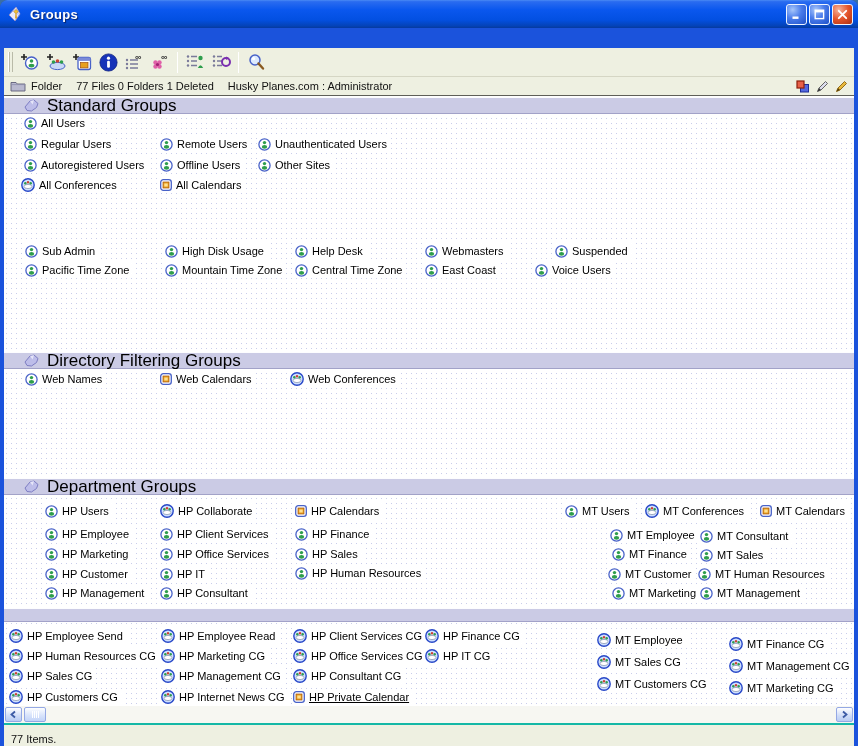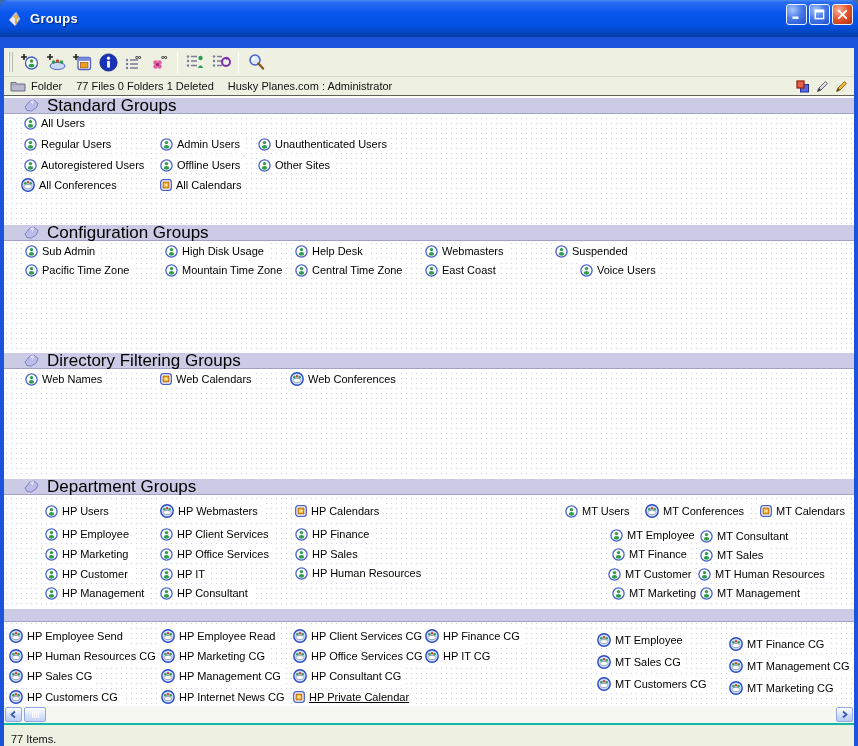--- a/index.html
+++ b/index.html
@@ -2,21 +2,21 @@
 <html><head>
 <meta charset="utf-8">
 <style>
   * { margin:0; padding:0; box-sizing:border-box; }
   html,body { width:858px; height:746px; overflow:hidden; background:#3a6ea5;
               font-family:"Liberation Sans", sans-serif; }
   .window { position:relative; width:858px; height:746px; background:#1b53dc;
             border-radius:8px 8px 0 0; overflow:hidden; }
 
   
-  .titlebar { position:absolute; top:0; left:0; right:0; height:37px;
+  .titlebar { position:absolute; top:0; left:0; right:0; height:28px;
     border-radius:7px 7px 0 0;
     background:linear-gradient(180deg,#4a8af4 0%,#2a6cf0 6%,#0a57ee 35%,#0350e2 70%,#0443b8 92%,#063a9e 100%);
     display:flex; align-items:center; }
   .title-icon { margin:0 5px 0 7px; width:18px; height:16px; }
   .title-text { color:#fff; font-size:13px; font-weight:bold;
     text-shadow:1px 1px 1px rgba(10,30,90,.9); letter-spacing:.3px; }
   .win-buttons { position:absolute; right:5px; top:4px; display:flex; gap:2px; }
   .win-btn { width:21px; height:21px; border-radius:3px; border:1px solid #eef4ff;
     display:flex; align-items:center; justify-content:center; cursor:pointer; }
   .win-btn.blue { background:radial-gradient(circle at 30% 25%,#a6c6fa 0%,#4a7ceb 45%,#1d50c8 100%); }
@@ -279,21 +279,21 @@
         <span>Regular Users</span>
       </div>
       <div class="item" style="left: 155px; top: 40px;">
         <span class="ic">
           <svg width="13" height="13" viewBox="0 0 13 13">
             <circle cx="6.5" cy="6.5" r="5.6" fill="#fff" stroke="#4862c8" stroke-width="1.3"></circle>
             <circle cx="6.5" cy="4.6" r="1.7" fill="#2f9e4c"></circle>
             <ellipse cx="6.5" cy="8.9" rx="2.7" ry="1.8" fill="#2f9e4c"></ellipse>
           </svg>
         </span>
-        <span>Admin Users</span>
+        <span>Remote Users</span>
       </div>
       <div class="item" style="left: 253px; top: 40px;">
         <span class="ic">
           <svg width="13" height="13" viewBox="0 0 13 13">
             <circle cx="6.5" cy="6.5" r="5.6" fill="#fff" stroke="#4862c8" stroke-width="1.3"></circle>
             <circle cx="6.5" cy="4.6" r="1.7" fill="#2f9e4c"></circle>
             <ellipse cx="6.5" cy="8.9" rx="2.7" ry="1.8" fill="#2f9e4c"></ellipse>
           </svg>
         </span>
         <span>Unauthenticated Users</span>
@@ -343,29 +343,20 @@
       <div class="item" style="left: 155px; top: 81px;">
         <span class="ic">
           <svg width="12" height="12" viewBox="0 0 12 12">
             <rect x="0.7" y="0.7" width="10.6" height="10.6" rx="2.6" fill="#fff" stroke="#4862c8" stroke-width="1.3"></rect>
             <rect x="3" y="3" width="6" height="6" fill="#e8a020" stroke="#a05010" stroke-width="0.7"></rect>
             <rect x="4.3" y="4.5" width="3.4" height="3" fill="#ffe090"></rect>
           </svg>
         </span>
         <span>All Calendars</span>
       </div>
-      <div class="section-header" style="top: 128px; height: 17px;">
-        <span class="sh-icon">
-          <svg width="15" height="13" viewBox="0 0 15 13">
-            <path d="M1 8 L6 2 L10 1 L14 4.5 L12.5 8.5 L7.5 12 L3 11.5 Z" fill="#bdbde9" stroke="#7d7dc2" stroke-width="1"></path>
-            <path d="M6 2 L10 1 L8.6 5.6 Z" fill="#e6e6f8"></path>
-          </svg>
-        </span>
-        <span>Configuration Groups</span>
-      </div>
       <div class="item" style="left: 20px; top: 147px;">
         <span class="ic">
           <svg width="13" height="13" viewBox="0 0 13 13">
             <circle cx="6.5" cy="6.5" r="5.6" fill="#fff" stroke="#4862c8" stroke-width="1.3"></circle>
             <circle cx="6.5" cy="4.6" r="1.7" fill="#2f9e4c"></circle>
             <ellipse cx="6.5" cy="8.9" rx="2.7" ry="1.8" fill="#2f9e4c"></ellipse>
           </svg>
         </span>
         <span>Sub Admin</span>
       </div>
@@ -442,21 +433,21 @@
       <div class="item" style="left: 420px; top: 166px;">
         <span class="ic">
           <svg width="13" height="13" viewBox="0 0 13 13">
             <circle cx="6.5" cy="6.5" r="5.6" fill="#fff" stroke="#4862c8" stroke-width="1.3"></circle>
             <circle cx="6.5" cy="4.6" r="1.7" fill="#2f9e4c"></circle>
             <ellipse cx="6.5" cy="8.9" rx="2.7" ry="1.8" fill="#2f9e4c"></ellipse>
           </svg>
         </span>
         <span>East Coast</span>
       </div>
-      <div class="item" style="left: 575px; top: 166px;">
+      <div class="item" style="left: 530px; top: 166px;">
         <span class="ic">
           <svg width="13" height="13" viewBox="0 0 13 13">
             <circle cx="6.5" cy="6.5" r="5.6" fill="#fff" stroke="#4862c8" stroke-width="1.3"></circle>
             <circle cx="6.5" cy="4.6" r="1.7" fill="#2f9e4c"></circle>
             <ellipse cx="6.5" cy="8.9" rx="2.7" ry="1.8" fill="#2f9e4c"></ellipse>
           </svg>
         </span>
         <span>Voice Users</span>
       </div>
       <div class="section-header" style="top: 256px; height: 17px;">
@@ -522,21 +513,21 @@
       <div class="item" style="left: 155px; top: 407px;">
         <span class="ic">
           <svg width="14" height="14" viewBox="0 0 14 14">
             <circle cx="7" cy="7" r="6.2" fill="#cfe0ff" stroke="#2848c8" stroke-width="1.4"></circle>
             <ellipse cx="7" cy="8.5" rx="3.9" ry="2.1" fill="#fff" stroke="#5a6a8a" stroke-width="0.5"></ellipse>
             <circle cx="4.3" cy="5.2" r="1.2" fill="#2f9e4c"></circle>
             <circle cx="7" cy="4.3" r="1.2" fill="#cc4433"></circle>
             <circle cx="9.7" cy="5.2" r="1.2" fill="#2f9e4c"></circle>
           </svg>
         </span>
-        <span>HP Webmasters</span>
+        <span>HP Collaborate</span>
       </div>
       <div class="item" style="left: 290px; top: 407px;">
         <span class="ic">
           <svg width="12" height="12" viewBox="0 0 12 12">
             <rect x="0.7" y="0.7" width="10.6" height="10.6" rx="2.6" fill="#fff" stroke="#4862c8" stroke-width="1.3"></rect>
             <rect x="3" y="3" width="6" height="6" fill="#e8a020" stroke="#a05010" stroke-width="0.7"></rect>
             <rect x="4.3" y="4.5" width="3.4" height="3" fill="#ffe090"></rect>
           </svg>
         </span>
         <span>HP Calendars</span>

